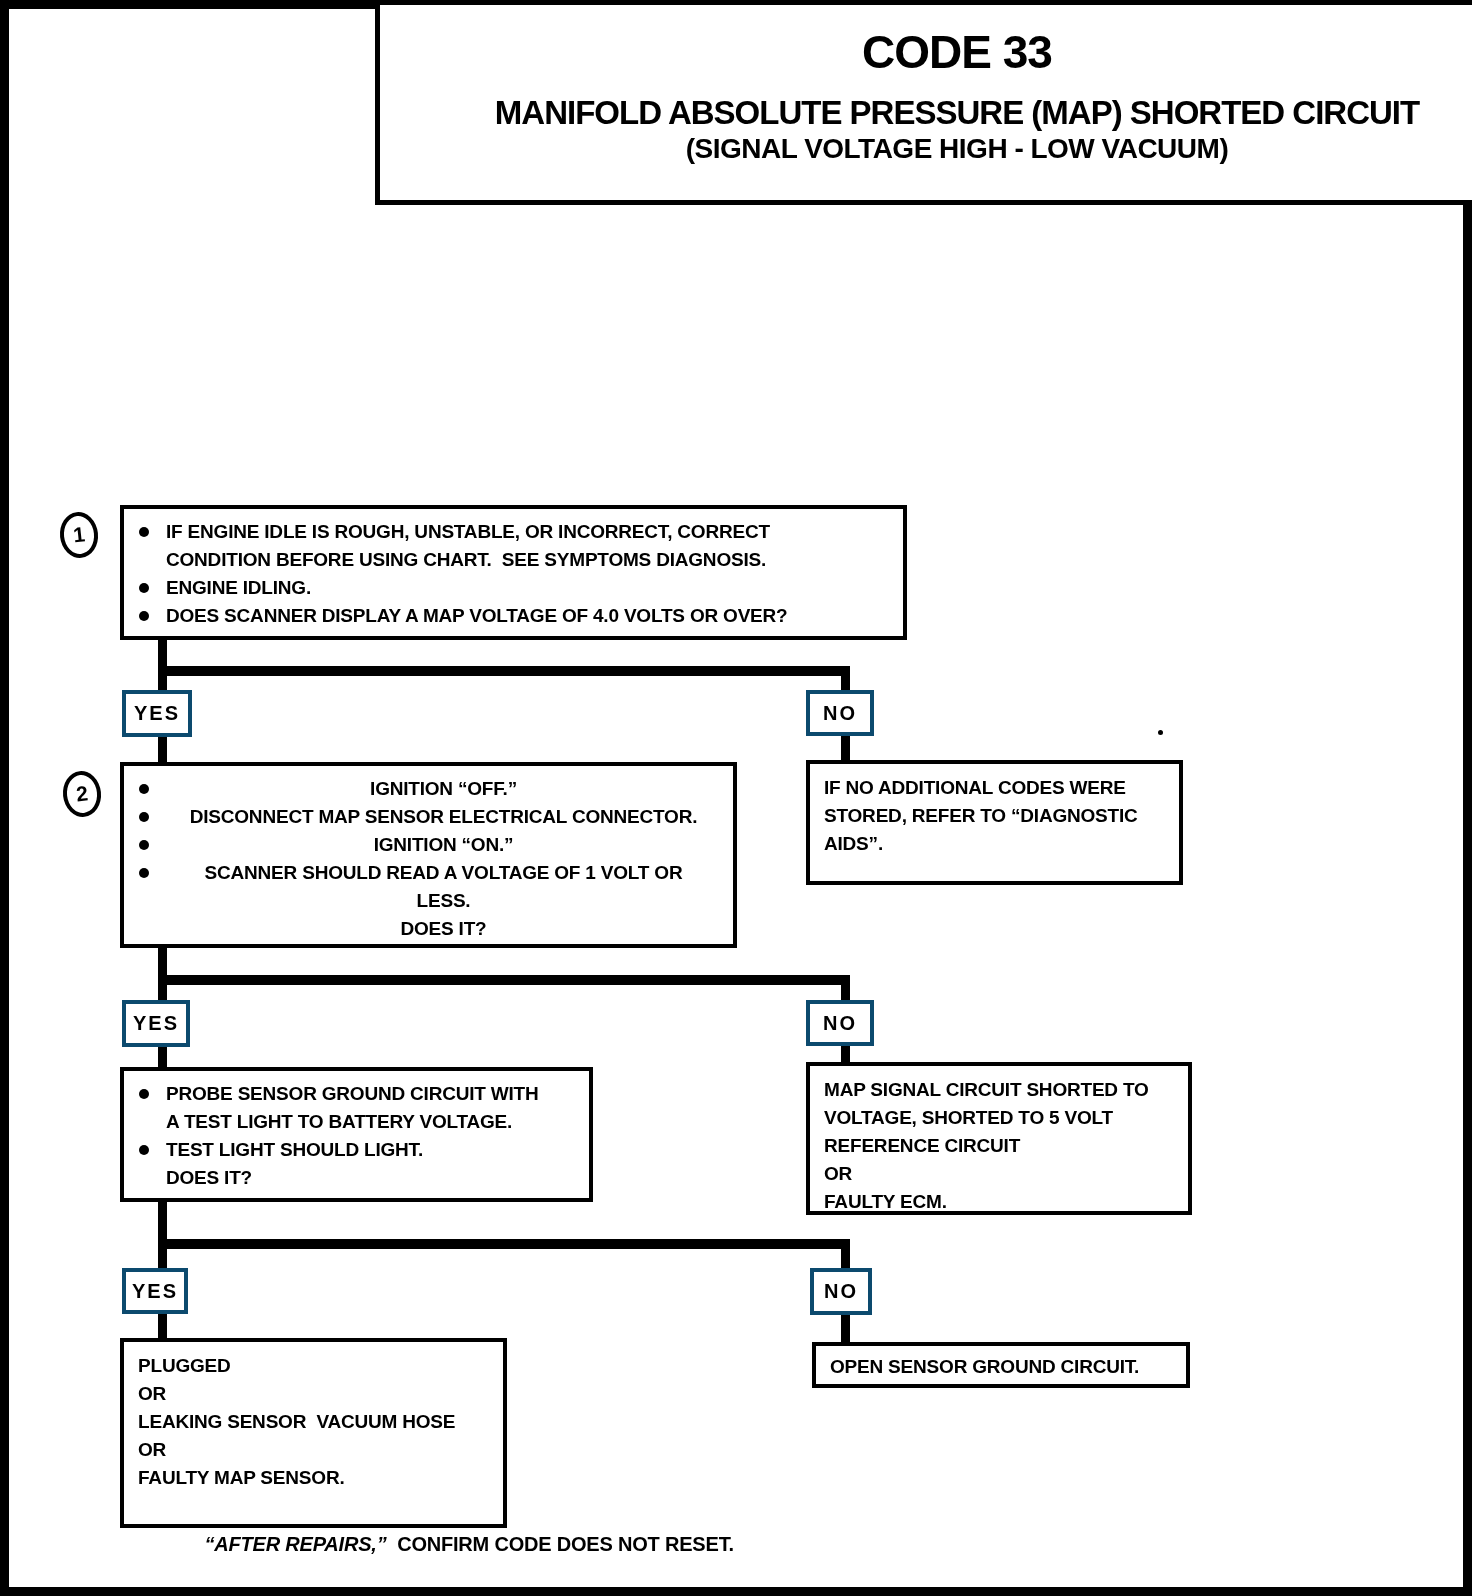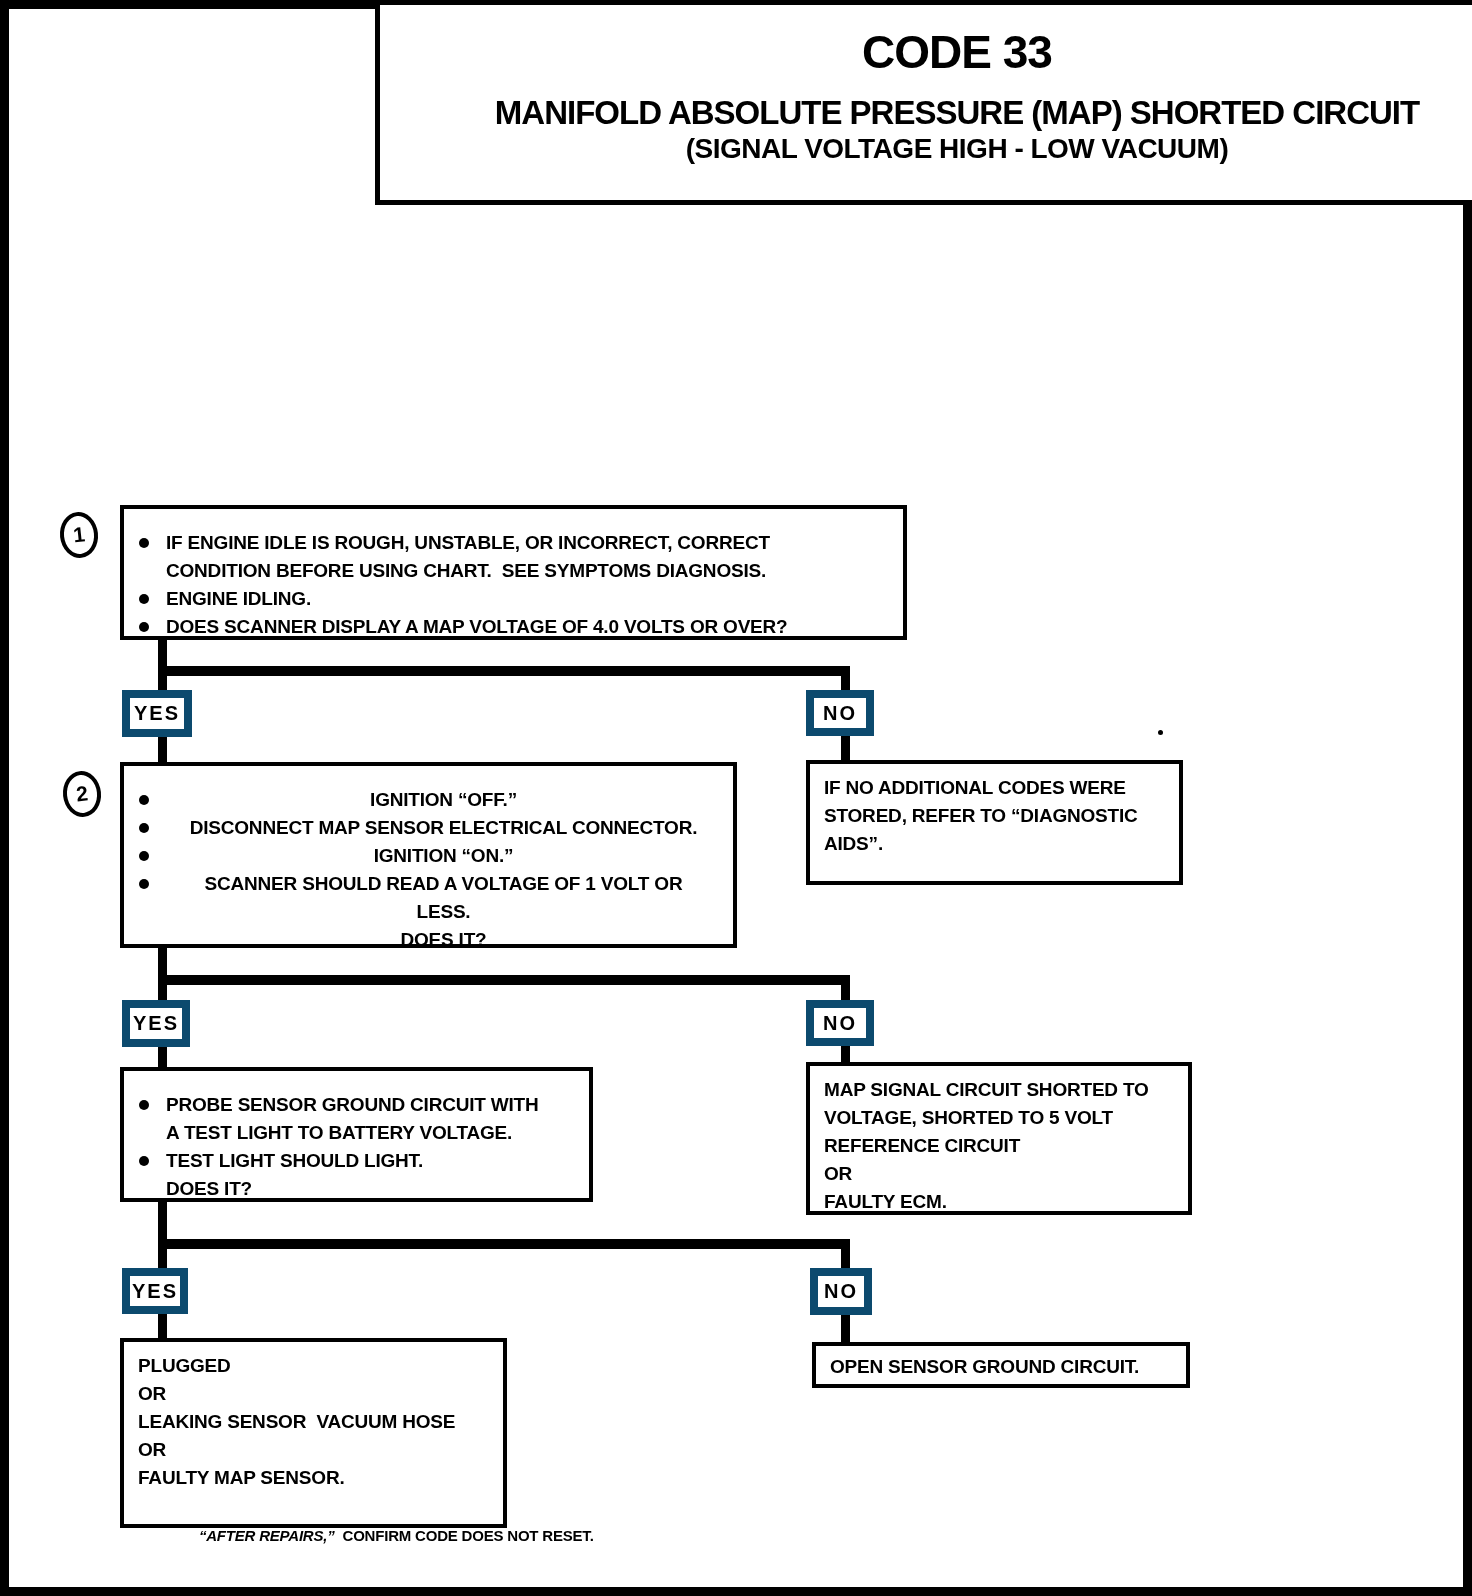--- a/index.html
+++ b/index.html
@@ -12,34 +12,34 @@
   
   .titlebox{position:absolute;left:375px;top:0;width:1164px;height:205px;border:5px solid #000;background:#fff;box-sizing:border-box;text-align:center;}
   .t-code{font-size:46px;letter-spacing:-1px;margin-top:22px;line-height:50px;}
   .t-l1{font-size:33px;letter-spacing:-1px;margin-top:18px;line-height:36px;}
   .t-l2{font-size:28px;letter-spacing:-0.5px;margin-top:2px;line-height:32px;}
   
   .qbox,.rbox{position:absolute;background:#fff;border:4px solid #000;box-sizing:border-box;z-index:2;}
   .row{position:relative;padding-left:42px;font-size:19px;line-height:28px;letter-spacing:-0.2px;white-space:pre-wrap;}
   .rbox .row,.plain .row{padding-left:0;}
   .dot{position:absolute;left:15px;top:9px;width:10px;height:10px;border-radius:50%;background:#000;}
-  .pad{padding-top:20px;padding-right:12px;padding-bottom:8px;}
+  .pad{padding-top:9px;padding-right:12px;padding-bottom:8px;}
   .rbox{padding:10px 14px 8px 14px;}
   
-  .ynbox{position:absolute;background:#fff;border:8px solid #0c4a6e;box-sizing:border-box;z-index:3;
+  .ynbox{position:absolute;background:#fff;border:4px solid #0c4a6e;box-sizing:border-box;z-index:3;
          display:flex;align-items:center;justify-content:center;font-size:20px;letter-spacing:2px;}
   
   .step{position:absolute;width:38px;height:46px;border:4px solid #000;border-radius:50%;box-sizing:border-box;
         display:flex;align-items:center;justify-content:center;font-size:21px;background:#fff;transform:rotate(-6deg);}
   
   .vline{position:absolute;width:9px;background:#000;z-index:1;}
   .hline{position:absolute;height:10px;background:#000;z-index:1;}
   .stray{position:absolute;width:5px;height:5px;background:#000;border-radius:50%;}
   
-  .footer{position:absolute;left:183px;top:1510px;font-size:15px;letter-spacing:-0.2px;white-space:pre-wrap;}
+  .footer{position:absolute;left:183px;top:1510px;font-size:20px;letter-spacing:-0.2px;white-space:pre-wrap;}
   .footer .it{font-style:italic;}
 </style>
 </head>
 <body>
 
 <div id="canvas">
 
   <div class="frame"></div>
 
   <div class="titlebox">

